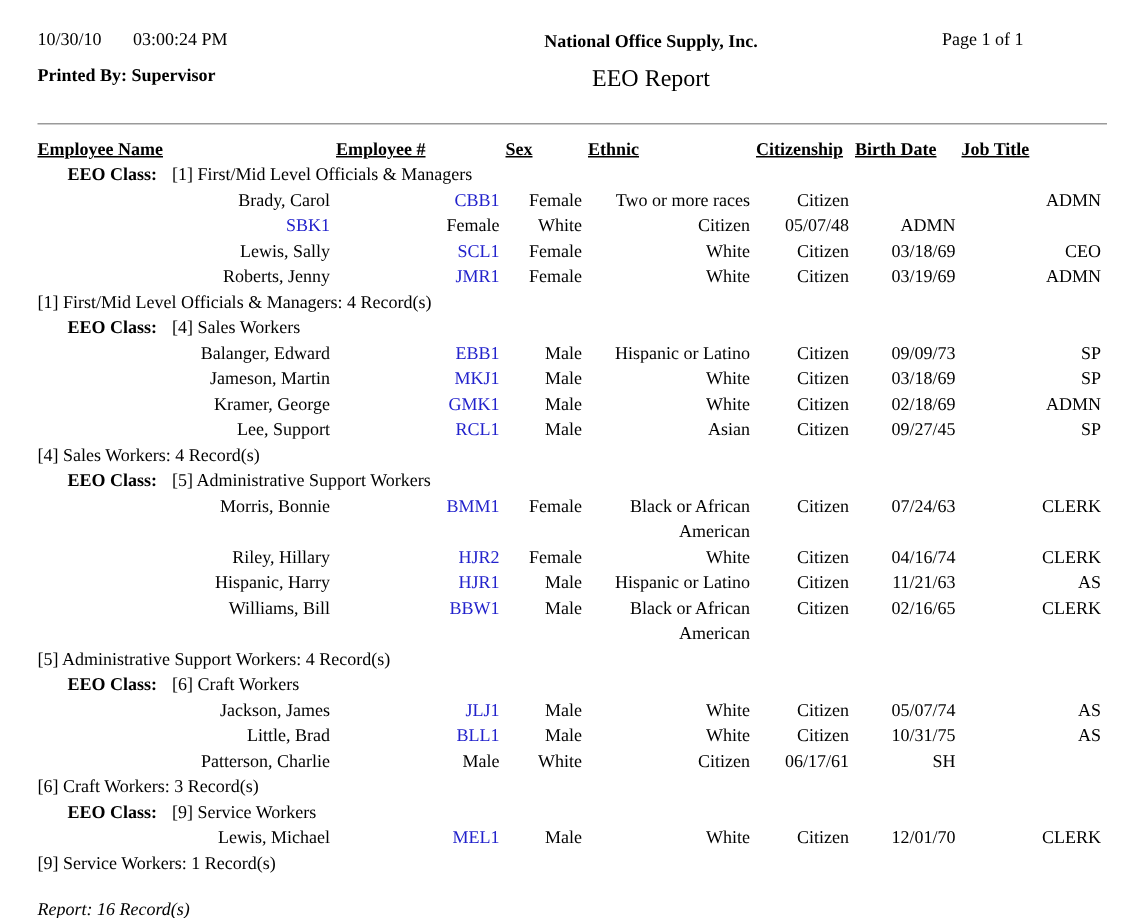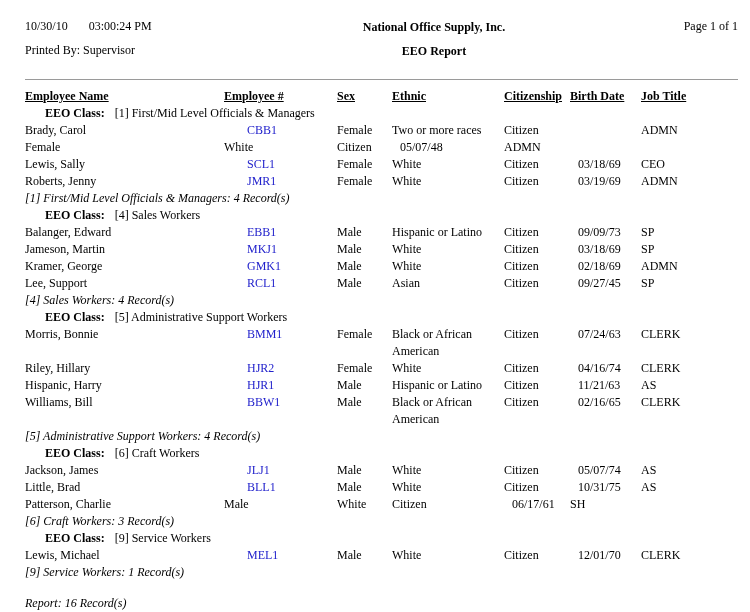--- a/index.html
+++ b/index.html
@@ -7,46 +7,46 @@
     width: 750px; height: 612px; box-sizing: border-box;
     padding: 18px 12px 0 25px;
     font-family: "Liberation Serif", "DejaVu Serif", serif;
     font-size: 12px; color: #000; overflow: hidden; background: #fff;
   }
 
   
   .report-header { display: grid; grid-template-columns: 215px 1fr 110px; align-items: start; }
   .hdr-datetime { white-space: nowrap; line-height: 16px; }
   .hdr-time { margin-left: 18px; }
-  .hdr-printedby { margin-top: 8px; line-height: 16px; }
+  .hdr-printedby { margin-top: 8px; line-height: 16px; font-weight: bold; }
   .hdr-center { text-align: center; }
   .company { font-weight: bold; font-size: 12px; margin-top: 2px; }
-  .report-title { font-weight: bold; font-size: 12px; margin-top: 9px; }
-  .hdr-right { text-align: right; line-height: 16px; }
+  .report-title { font-weight: normal; font-size: 16px; margin-top: 9px; }
+  .hdr-right { line-height: 16px; }
 
   .header-rule { border: none; border-top: 1px solid #9a9a9a; margin: 20px 0 0 0; }
 
   
   .grid-row {
     display: grid;
     grid-template-columns: 199px 113px 55px 112px 66px 71px 1fr;
-    line-height: 17px; align-items: start;
+    line-height: 17px; align-items: start; text-align: right;
   }
   .cell { padding-right: 4px; box-sizing: border-box; }
 
   .col-headers { margin-top: 8px; font-weight: bold; }
   .col-headers .cell { text-decoration: underline; width: max-content; padding-right: 0; }
 
   .data-row .col-1 { padding-left: 23px; color: var(--link, #2222CC); cursor: pointer; }
   .data-row .col-5 { padding-left: 8px; }
 
   .group-header { line-height: 17px; margin-left: 20px; }
   .group-label { font-weight: bold; }
   .group-value { margin-left: 10px; }
-  .group-footer { font-style: italic; line-height: 17px; }
+  .group-footer { line-height: 17px; }
 
   .report-footer { font-style: italic; margin-top: 14px; line-height: 17px; }
 </style>
 </head>
 <body>
 
 <div class="page">
 
   <div class="report-header">
     <div class="hdr-left">
@@ -83,20 +83,21 @@
       <div class="grid-row data-row">
         <span class="cell col-0">Brady, Carol</span>
         <span class="cell col-1">CBB1</span>
         <span class="cell col-2">Female</span>
         <span class="cell col-3">Two or more races</span>
         <span class="cell col-4">Citizen</span>
         <span class="cell col-5"></span>
         <span class="cell col-6">ADMN</span>
       </div>
       <div class="grid-row data-row">
+        <span class="cell col-1">SBK1</span>
         <span class="cell col-2">Female</span>
         <span class="cell col-3">White</span>
         <span class="cell col-4">Citizen</span>
         <span class="cell col-5">05/07/48</span>
         <span class="cell col-6">ADMN</span>
       </div>
       <div class="grid-row data-row">
         <span class="cell col-0">Lewis, Sally</span>
         <span class="cell col-1">SCL1</span>
         <span class="cell col-2">Female</span>

